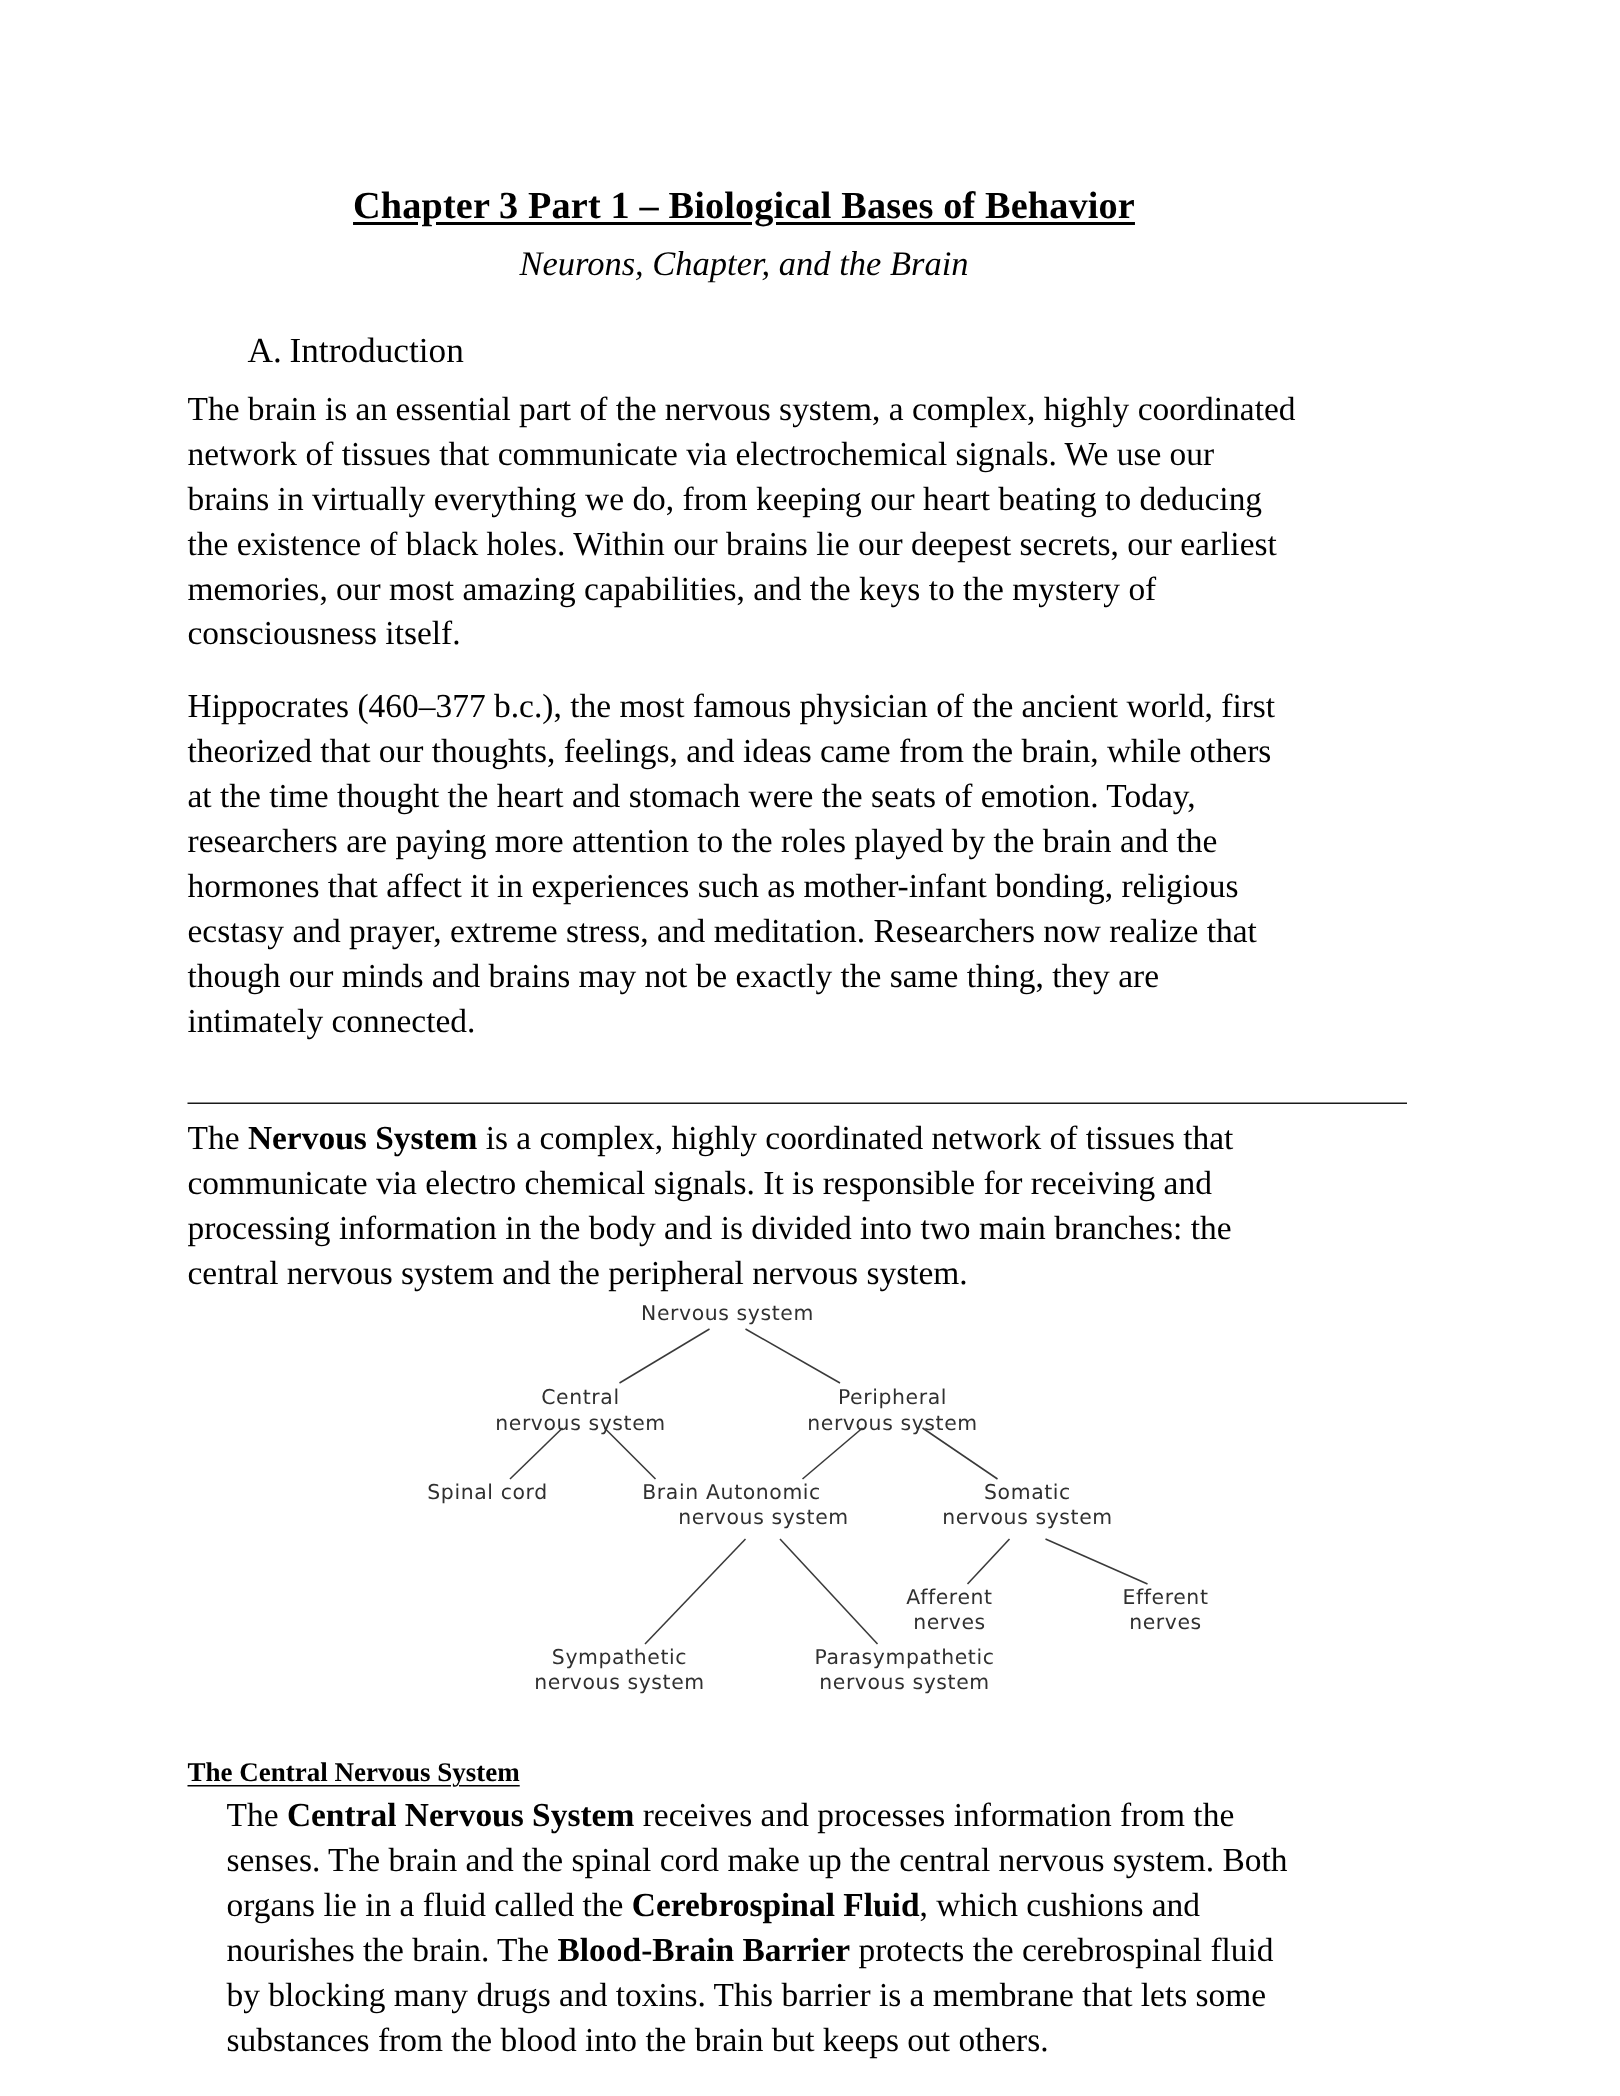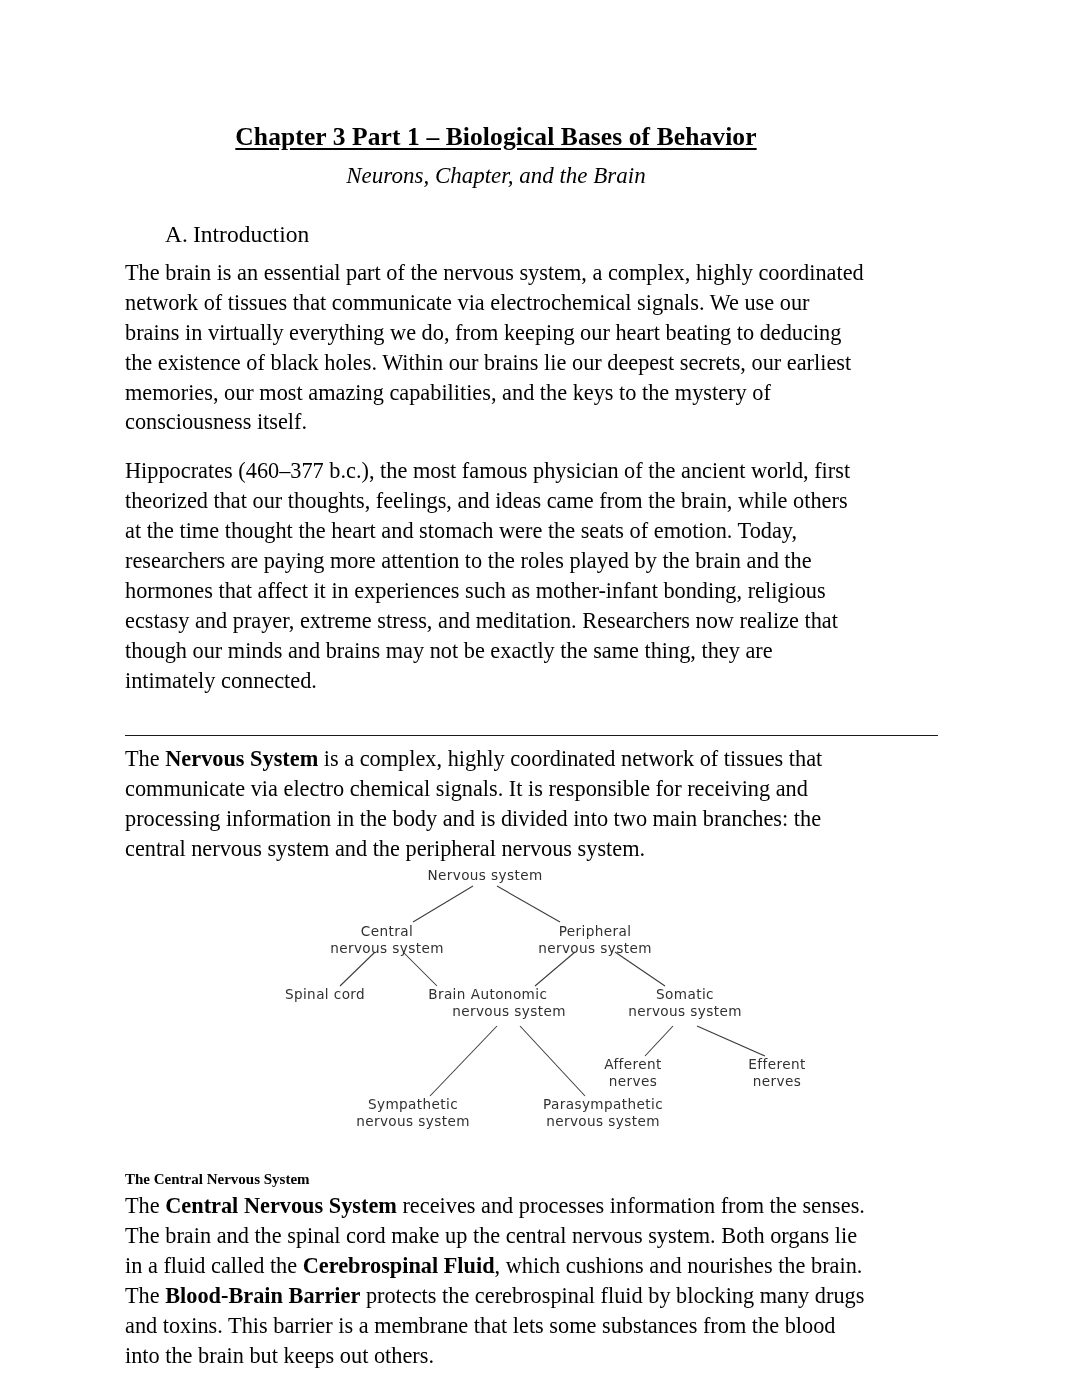--- a/index.html
+++ b/index.html
@@ -69,27 +69,29 @@
   .rule {
     margin: 0;
     border: 0;
     border-top: 1.6px solid #1a1a1a;
     width: 813px;
     margin-top: 39px;
   }
   .sub-head {
     margin: 0;
     padding-top: 18px;
-    font-size: 15px;
+    font-size: 18px;
     font-weight: bold;
+    text-decoration: underline;
     text-underline-offset: 3px;
     line-height: 1.25;
   }
   .sub-head + p.body-text {
     padding-top: 2px;
+    margin-left: 26px;
   }
   .diagram-wrap {
     position: relative;
     width: 100%;
     height: 282px;
     padding-top: 6px;
   }
   .diagram {
     position: absolute;
     left: 0;

